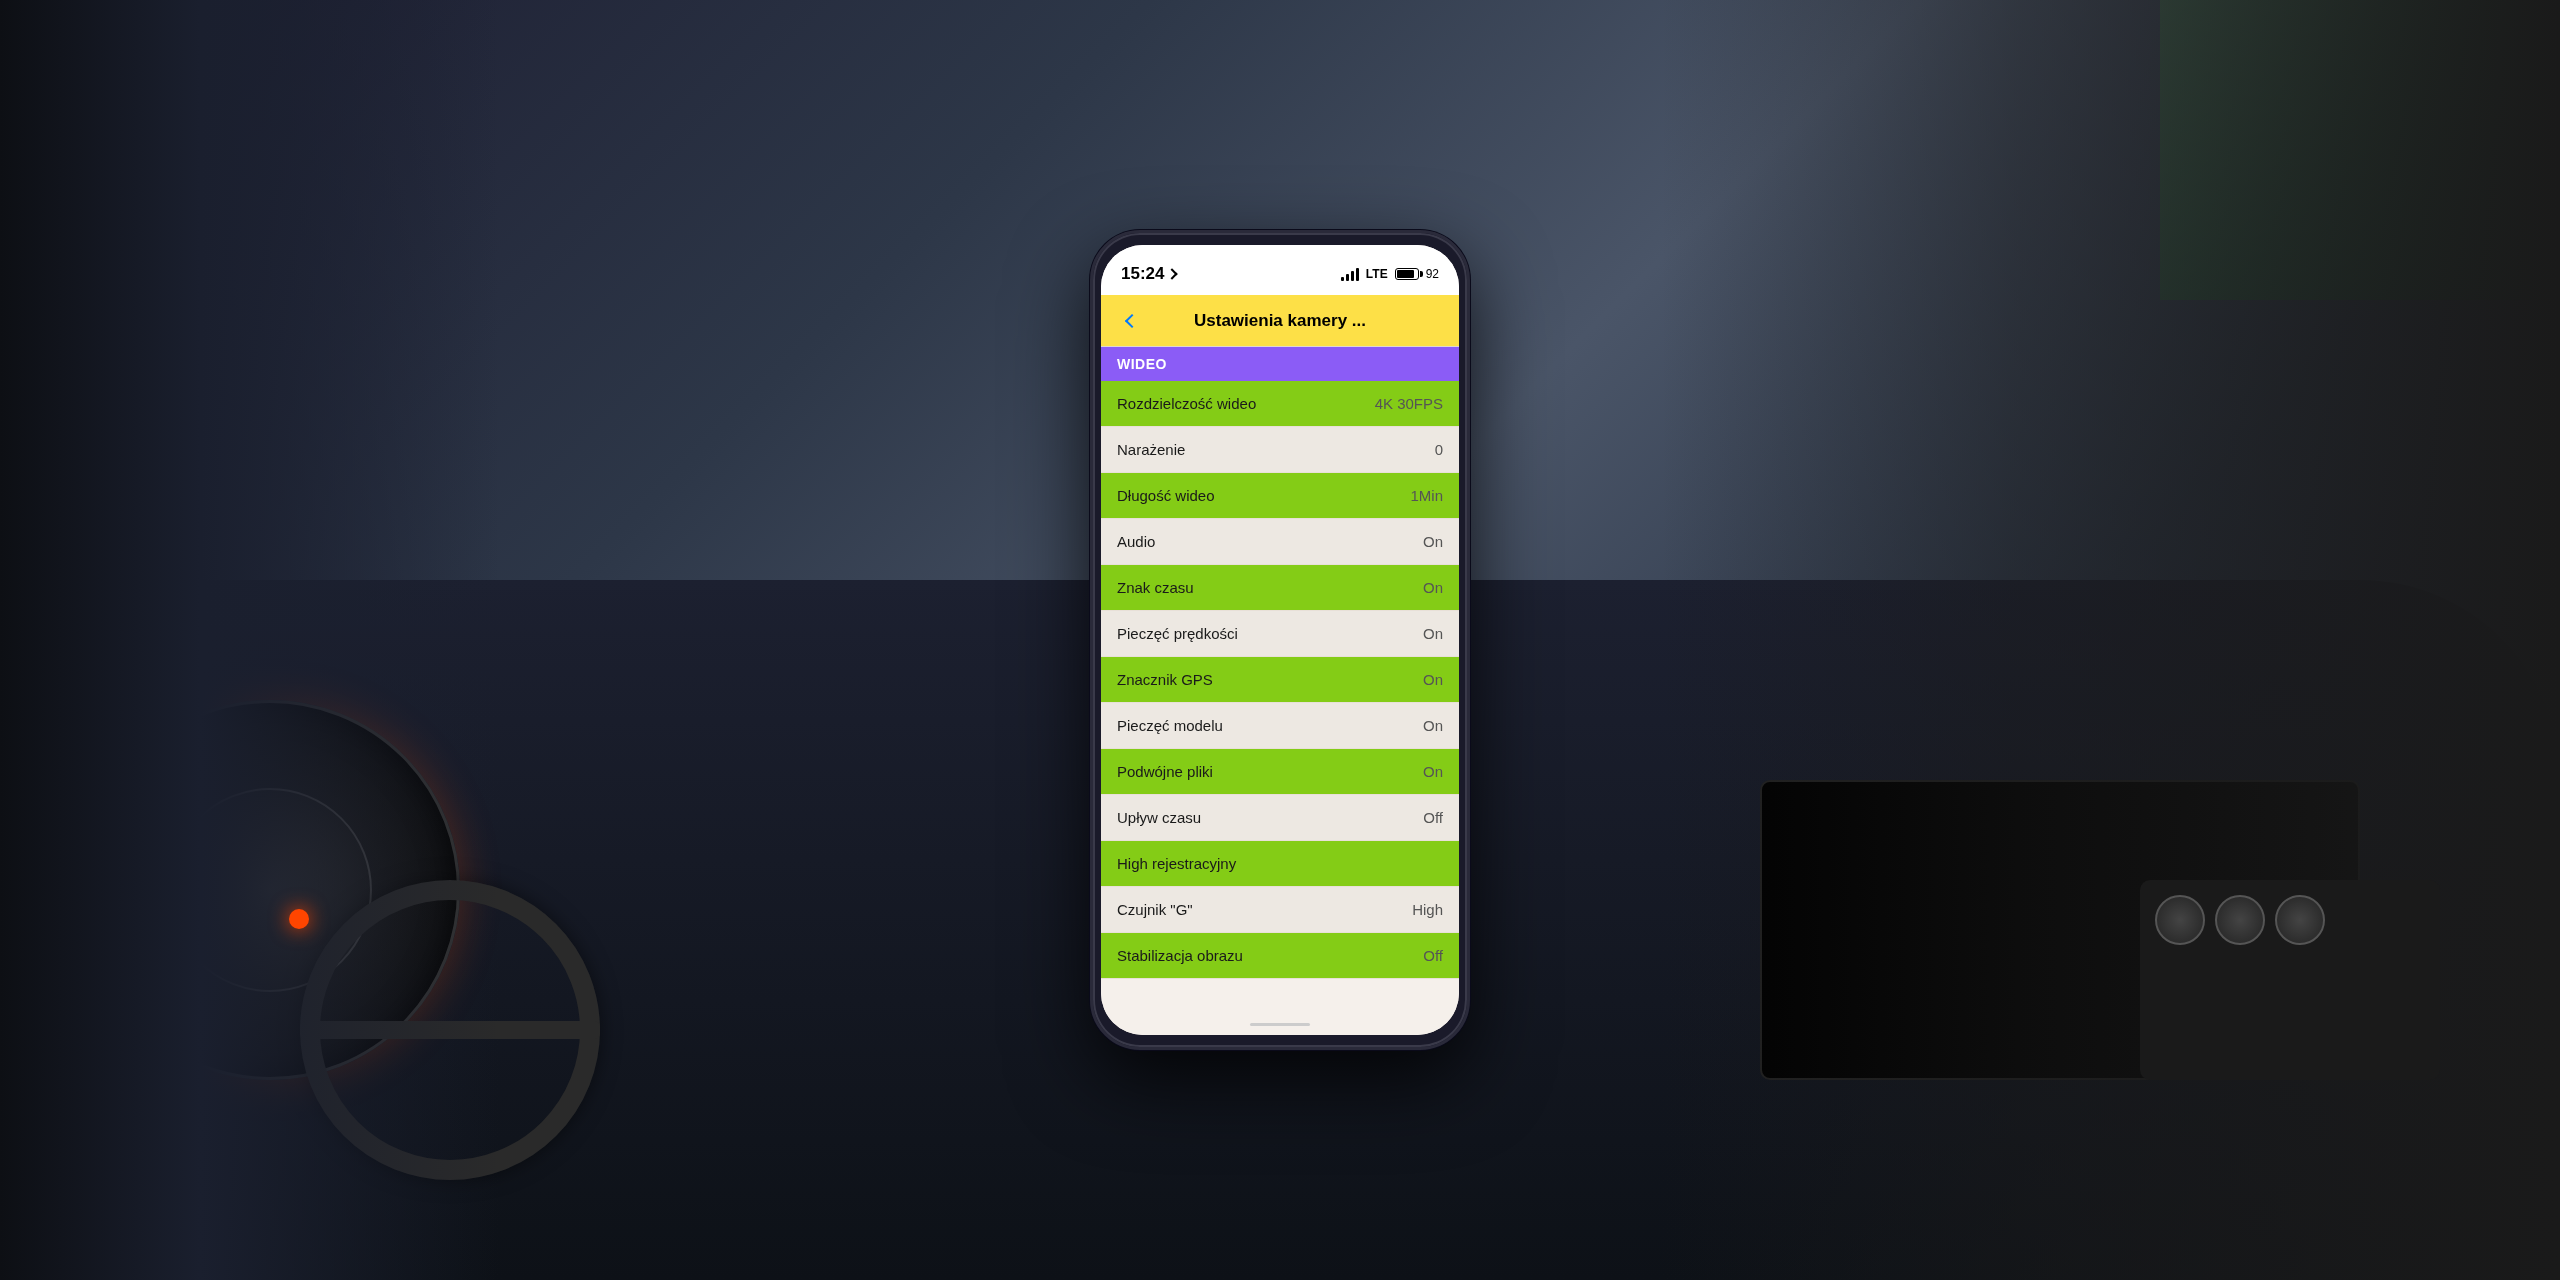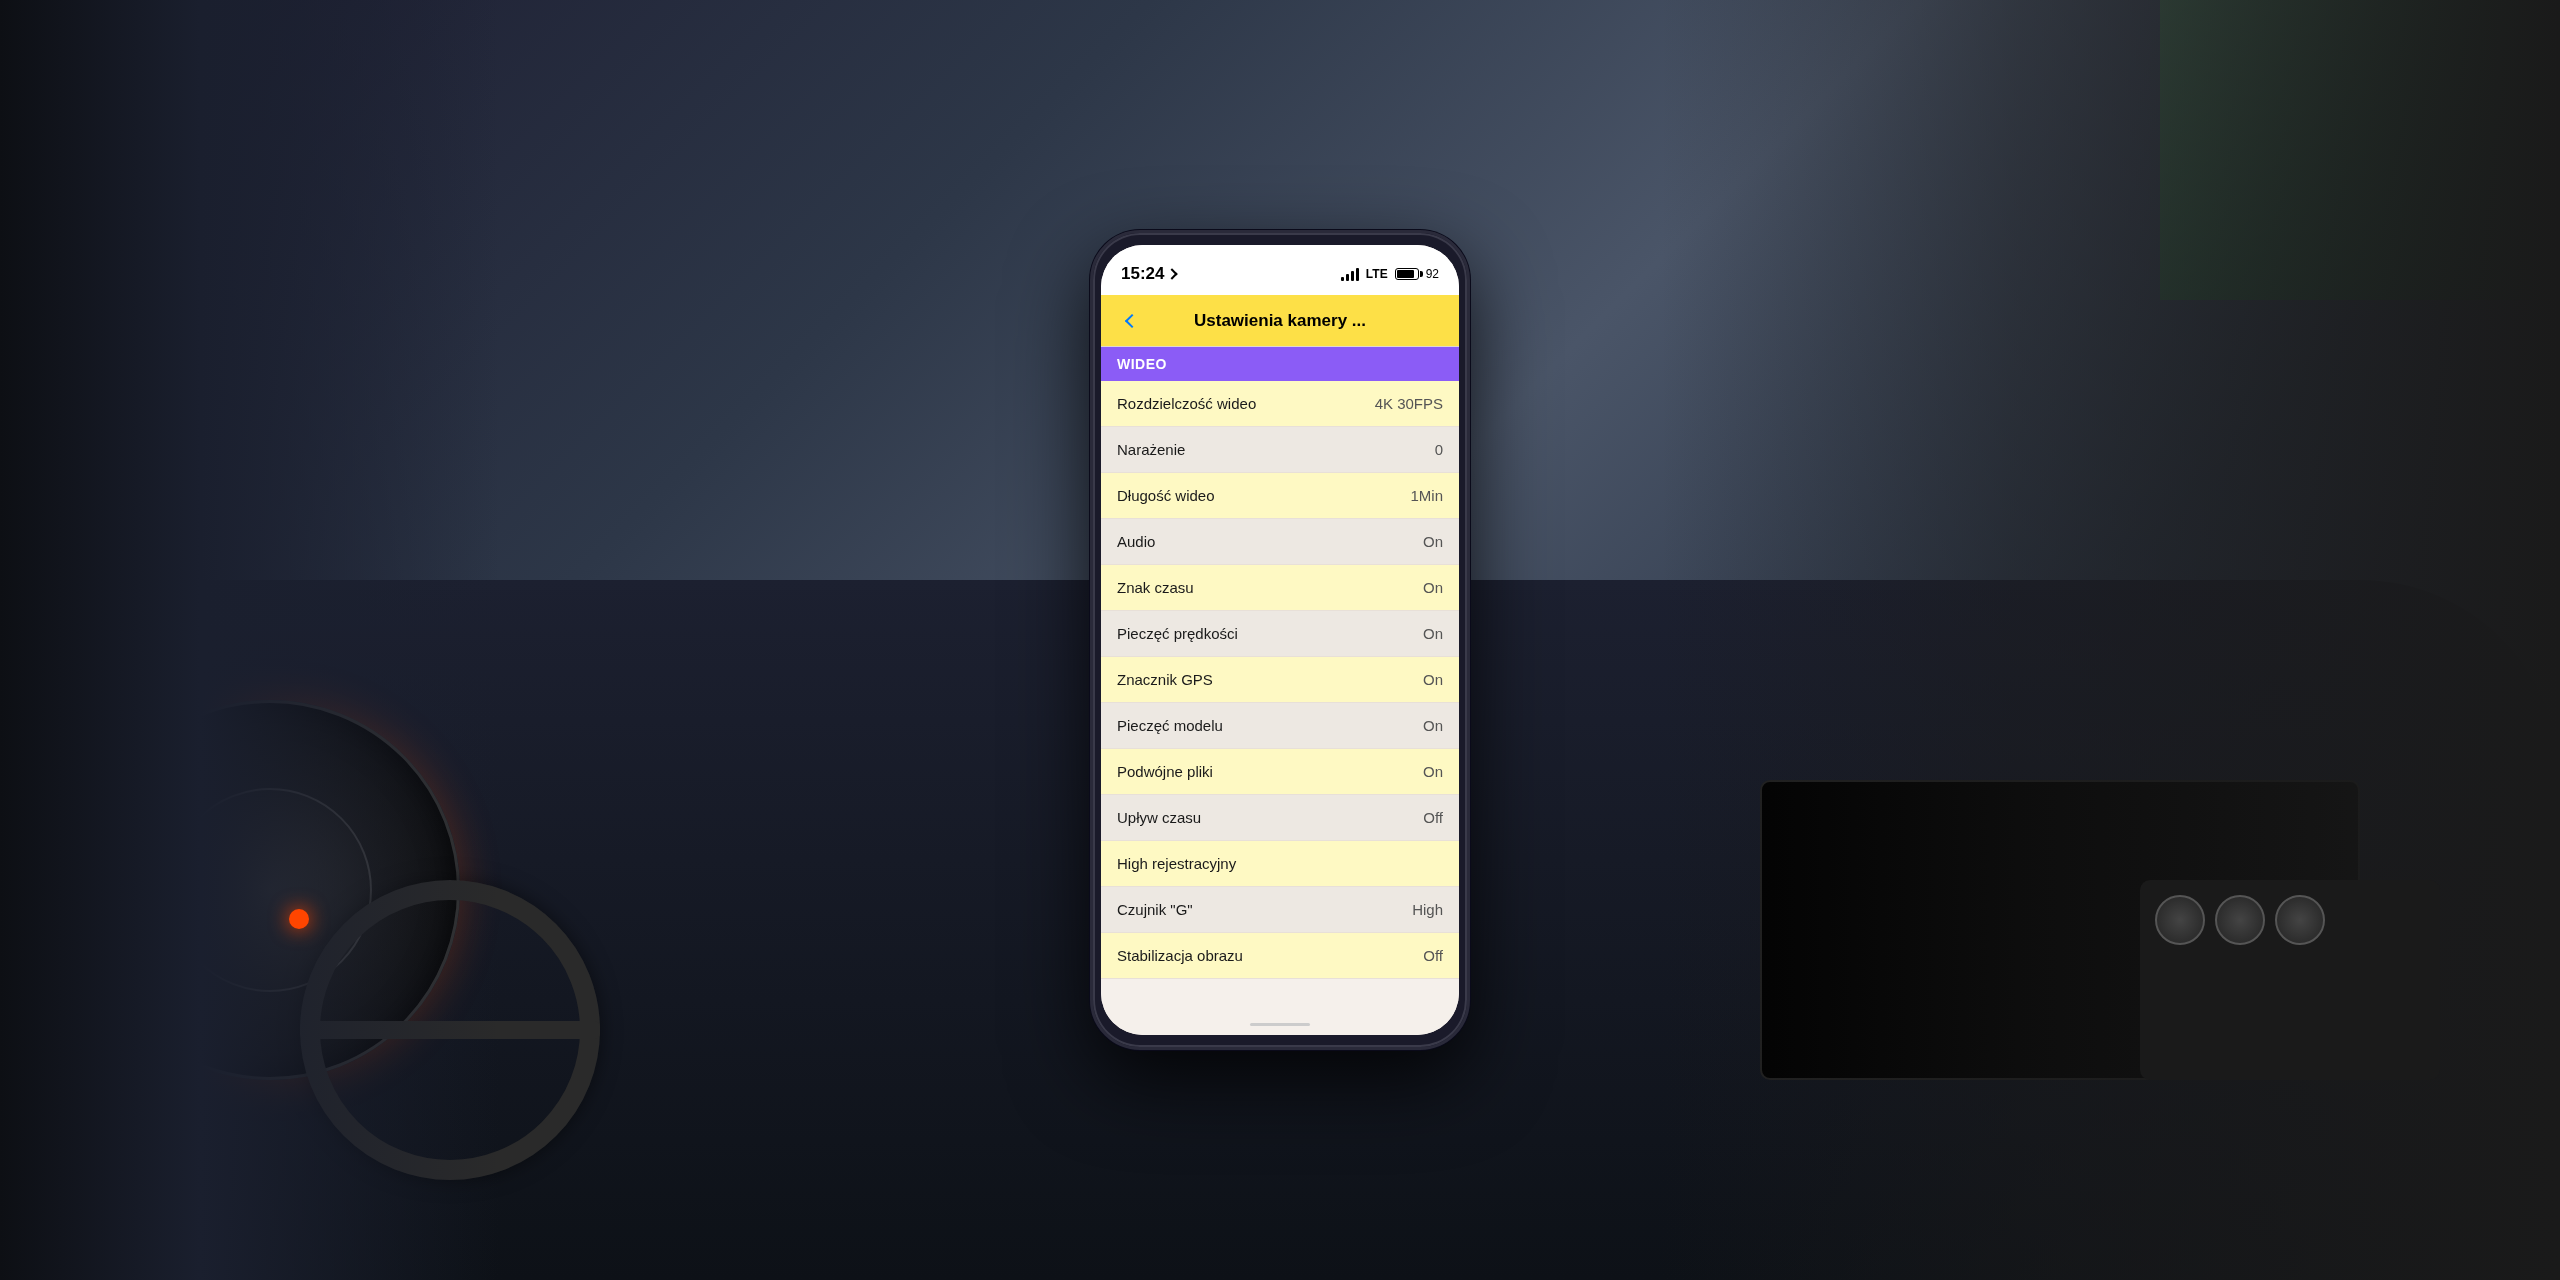--- a/index.html
+++ b/index.html
@@ -305,21 +305,21 @@
       flex: 1;
       overflow-y: auto;
     }
 
     .settings-item {
       display: flex;
       align-items: center;
       justify-content: space-between;
       padding: 14px 16px;
       border-bottom: 1px solid #e8e0d8;
-      background: #fef9c3;
+      background: #84cc16;
     }
 
     .settings-item:nth-child(even) {
       background: #ede8e2;
     }
 
     .settings-label {
       font-size: 15px;
       color: #1a1a1a;
       font-weight: 400;

